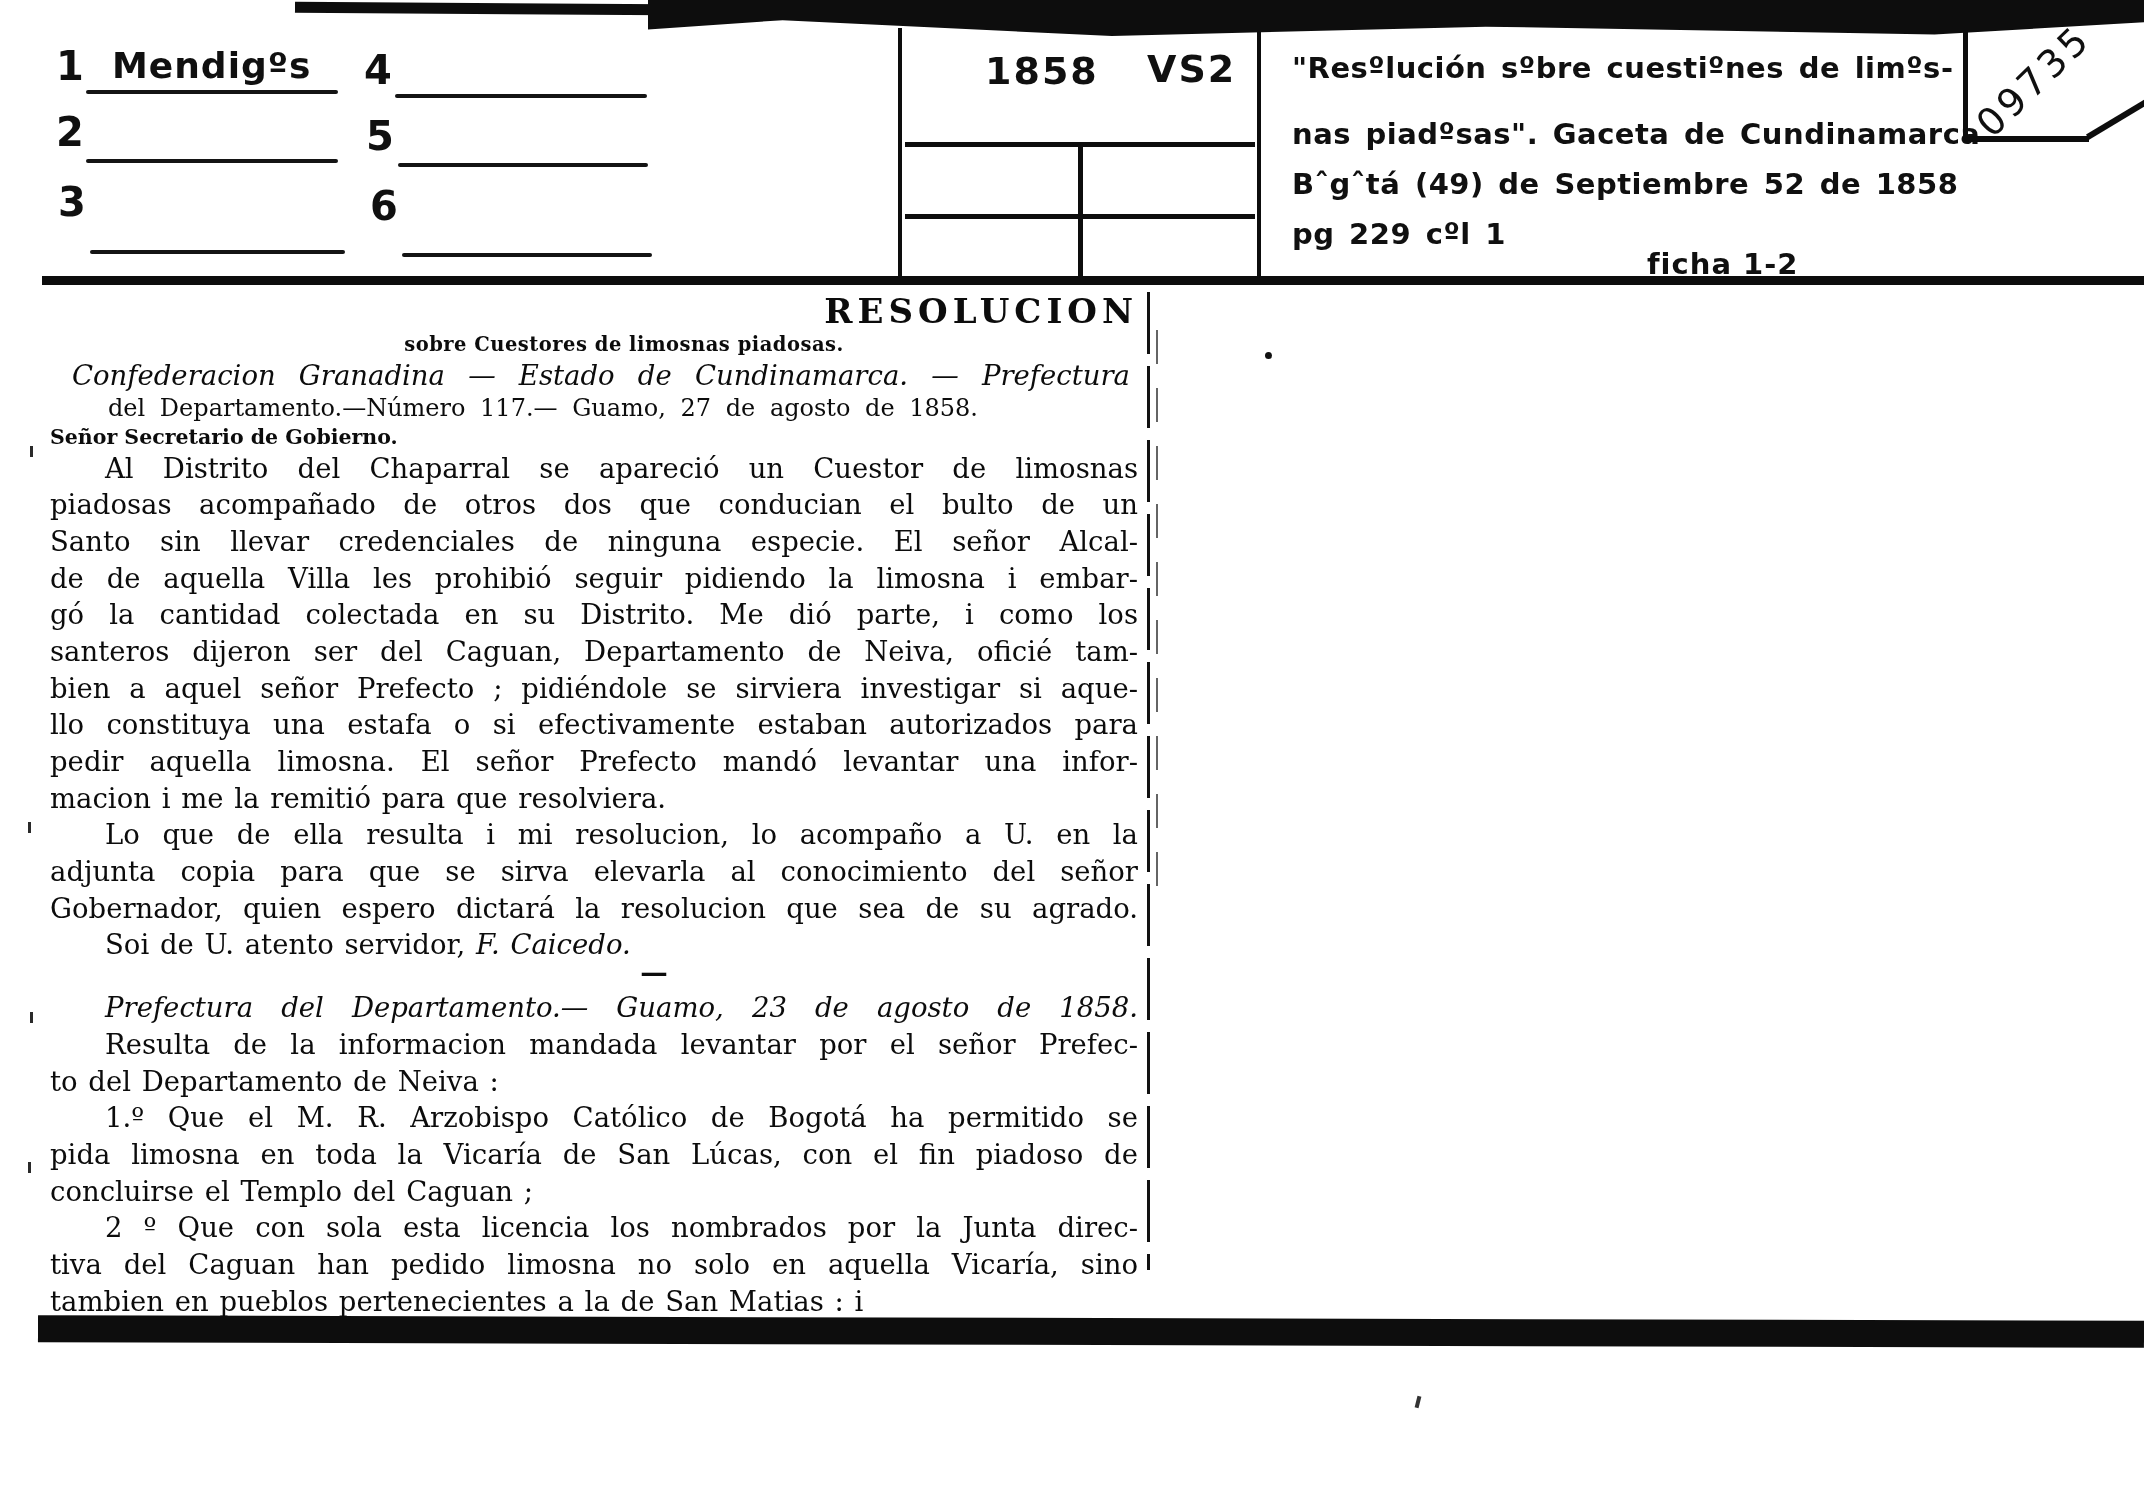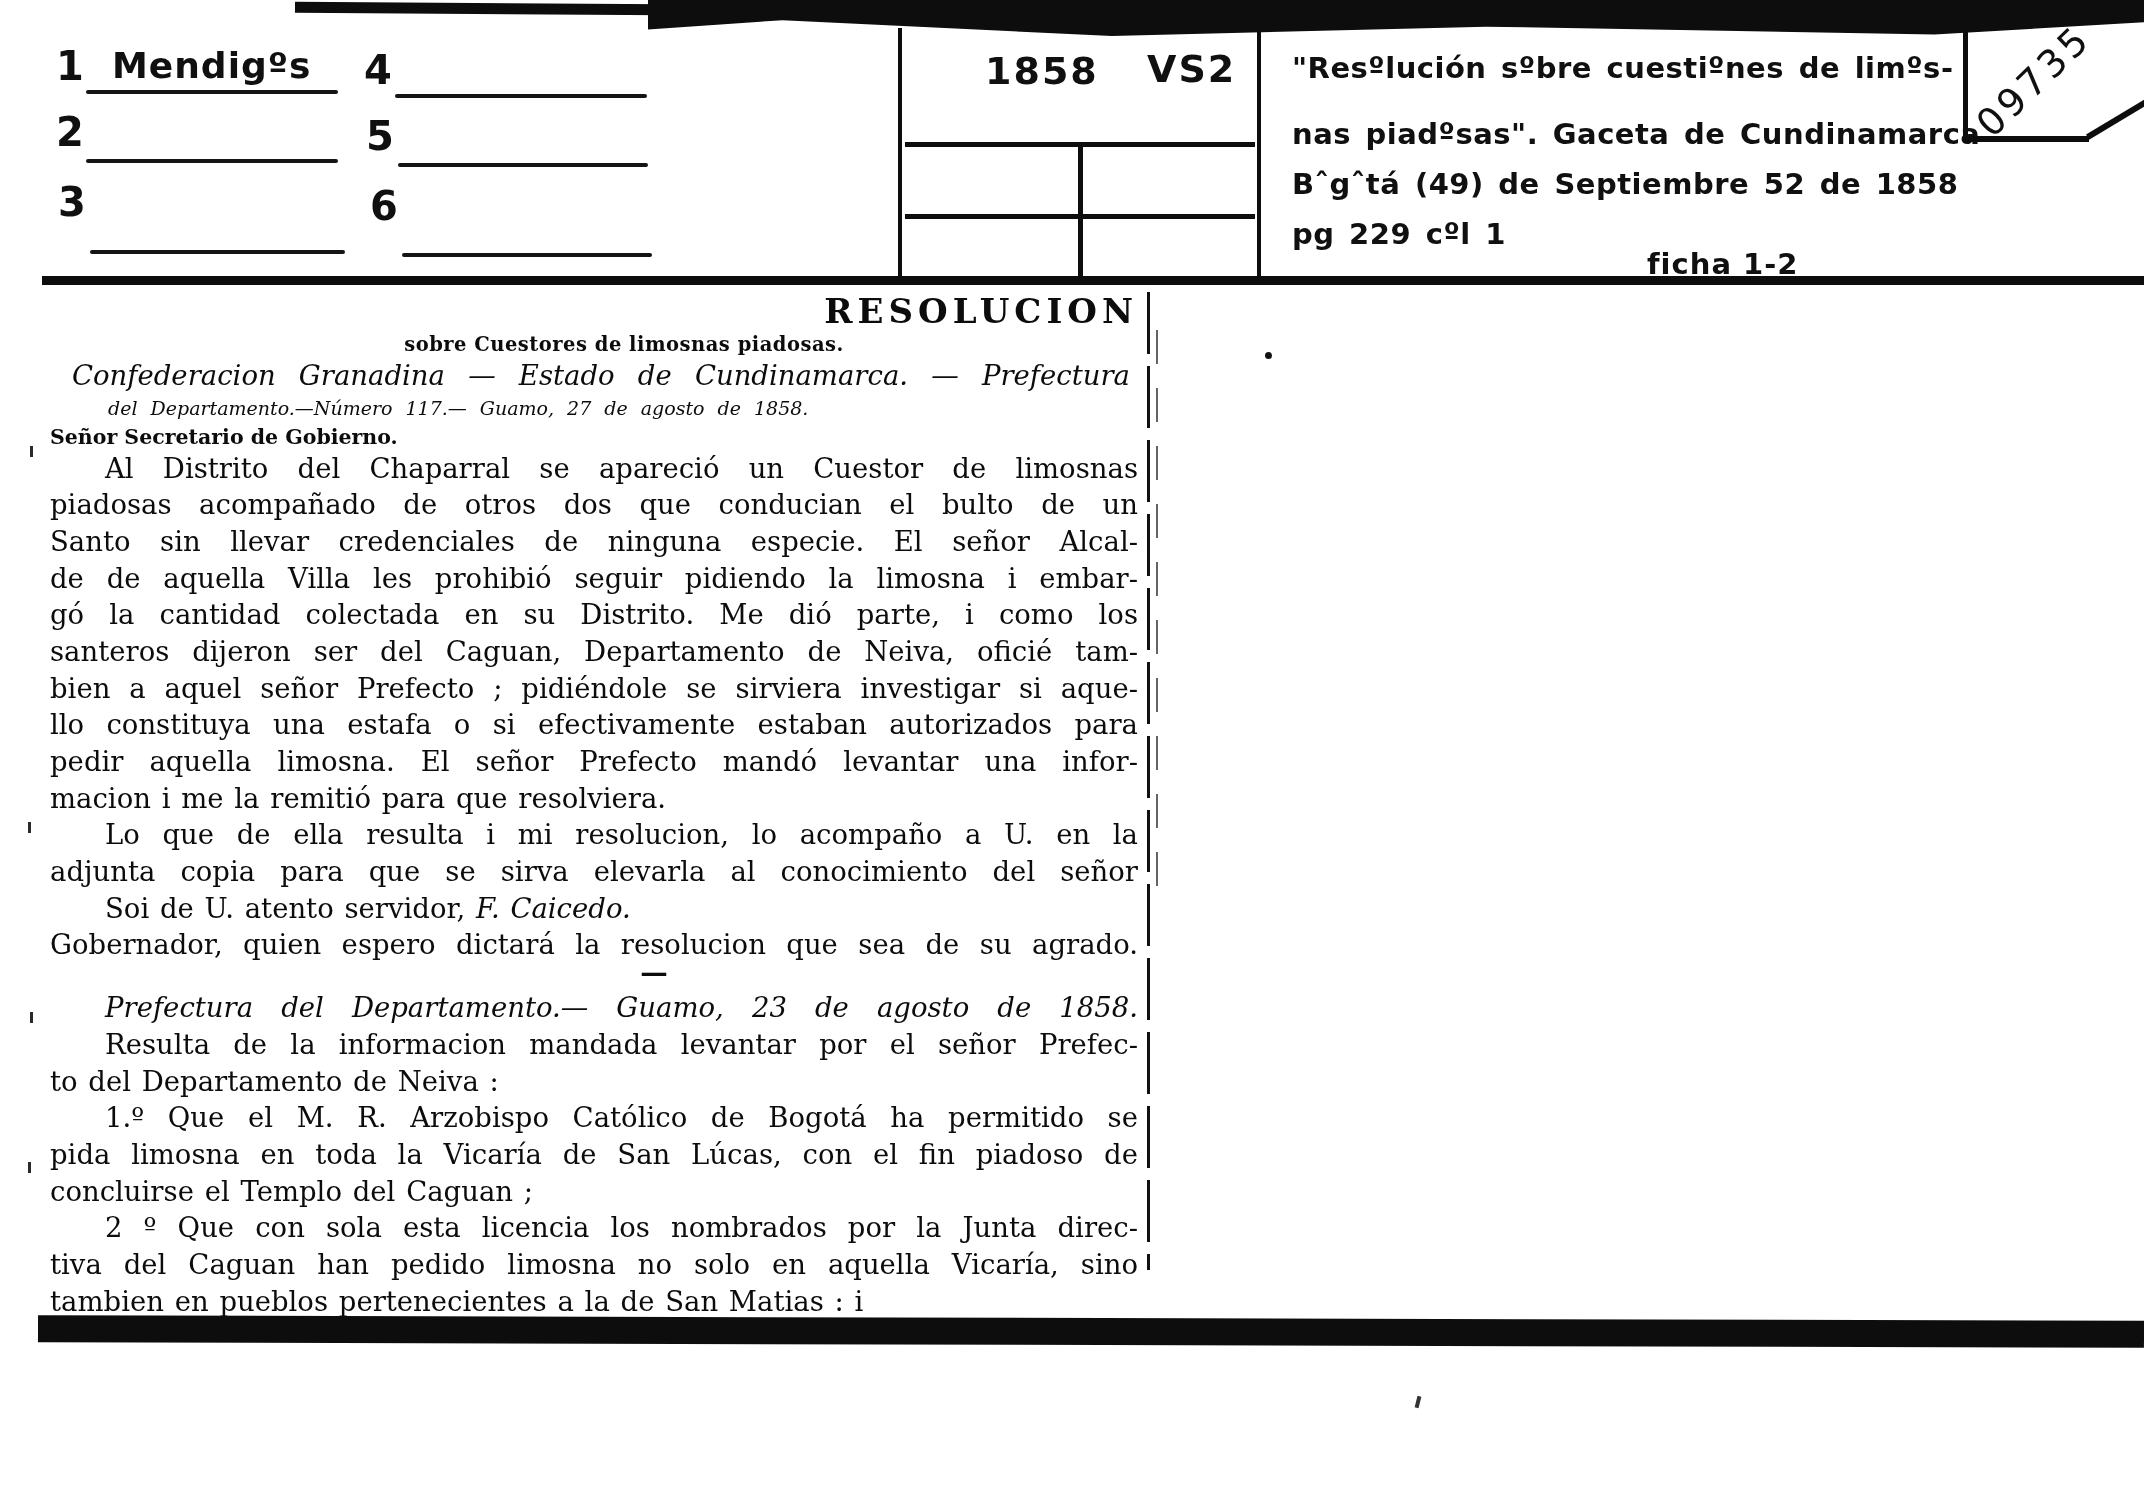--- a/index.html
+++ b/index.html
@@ -59,21 +59,21 @@
   }
   #clip .sub{
     font-size:19.5px;text-align:center;height:25px;line-height:22px;
     letter-spacing:.5px;padding-left:60px;font-weight:bold;
   }
   #clip .dl{
     font-style:italic;font-size:27.5px;height:33.5px;line-height:32px;
     text-align:justify;text-align-last:justify;padding:0 8px 0 22px;
   }
   #clip .dl2{
-    font-style:italic;font-size:19px;height:32px;line-height:31px;
+    font-size:24px;height:32px;line-height:31px;
     padding-left:58px;word-spacing:7px;
   }
   #clip .sal{font-size:20.5px;height:25px;line-height:24px;font-weight:bold;}
   .ln{font-size:27.5px;height:36.7px;line-height:36.7px;word-spacing:2px;}
   .ln.j{text-align:justify;text-align-last:justify;}
   .ln.i{padding-left:55px;}
   .ln.em{font-style:italic;}
   .ln.sep{height:26px;line-height:18px;text-align:center;padding-left:120px;font-weight:bold;}
   .ln em{font-style:italic;}
 </style>
@@ -132,22 +132,22 @@
       <div class="ln j">Santo sin llevar credenciales de ninguna especie. El señor Alcal-</div>
       <div class="ln j">de de aquella Villa les prohibió seguir pidiendo la limosna i embar-</div>
       <div class="ln j">gó la cantidad colectada en su Distrito. Me dió parte, i como los</div>
       <div class="ln j">santeros dijeron ser del Caguan, Departamento de Neiva, oficié tam-</div>
       <div class="ln j">bien a aquel señor Prefecto ; pidiéndole se sirviera investigar si aque-</div>
       <div class="ln j">llo constituya una estafa o si efectivamente estaban autorizados para</div>
       <div class="ln j">pedir aquella limosna. El señor Prefecto mandó levantar una infor-</div>
       <div class="ln ">macion i me la remitió para que resolviera.</div>
       <div class="ln j i">Lo que de ella resulta i mi resolucion, lo acompaño a U. en la</div>
       <div class="ln j">adjunta copia para que se sirva elevarla al conocimiento del señor</div>
+      <div class="ln j">Gobernador, quien espero dictará la resolucion que sea de su agrado.</div>
       <div class="ln i">Soi de U. atento servidor, <em>F. Caicedo.</em></div>
-      <div class="ln j">Gobernador, quien espero dictará la resolucion que sea de su agrado.</div>
       <div class="ln sep">—</div>
       <div class="ln em i j">Prefectura del Departamento.— Guamo, 23 de agosto de 1858.</div>
       <div class="ln j i">Resulta de la informacion mandada levantar por el señor Prefec-</div>
       <div class="ln ">to del Departamento de Neiva :</div>
       <div class="ln j i">1.º Que el M. R. Arzobispo Católico de Bogotá ha permitido se</div>
       <div class="ln j">pida limosna en toda la Vicaría de San Lúcas, con el fin piadoso de</div>
       <div class="ln ">concluirse el Templo del Caguan ;</div>
       <div class="ln j i">2 º Que con sola esta licencia los nombrados por la Junta direc-</div>
       <div class="ln j">tiva del Caguan han pedido limosna no solo en aquella Vicaría, sino</div>
       <div class="ln ">tambien en pueblos pertenecientes a la de San Matias : i</div>

